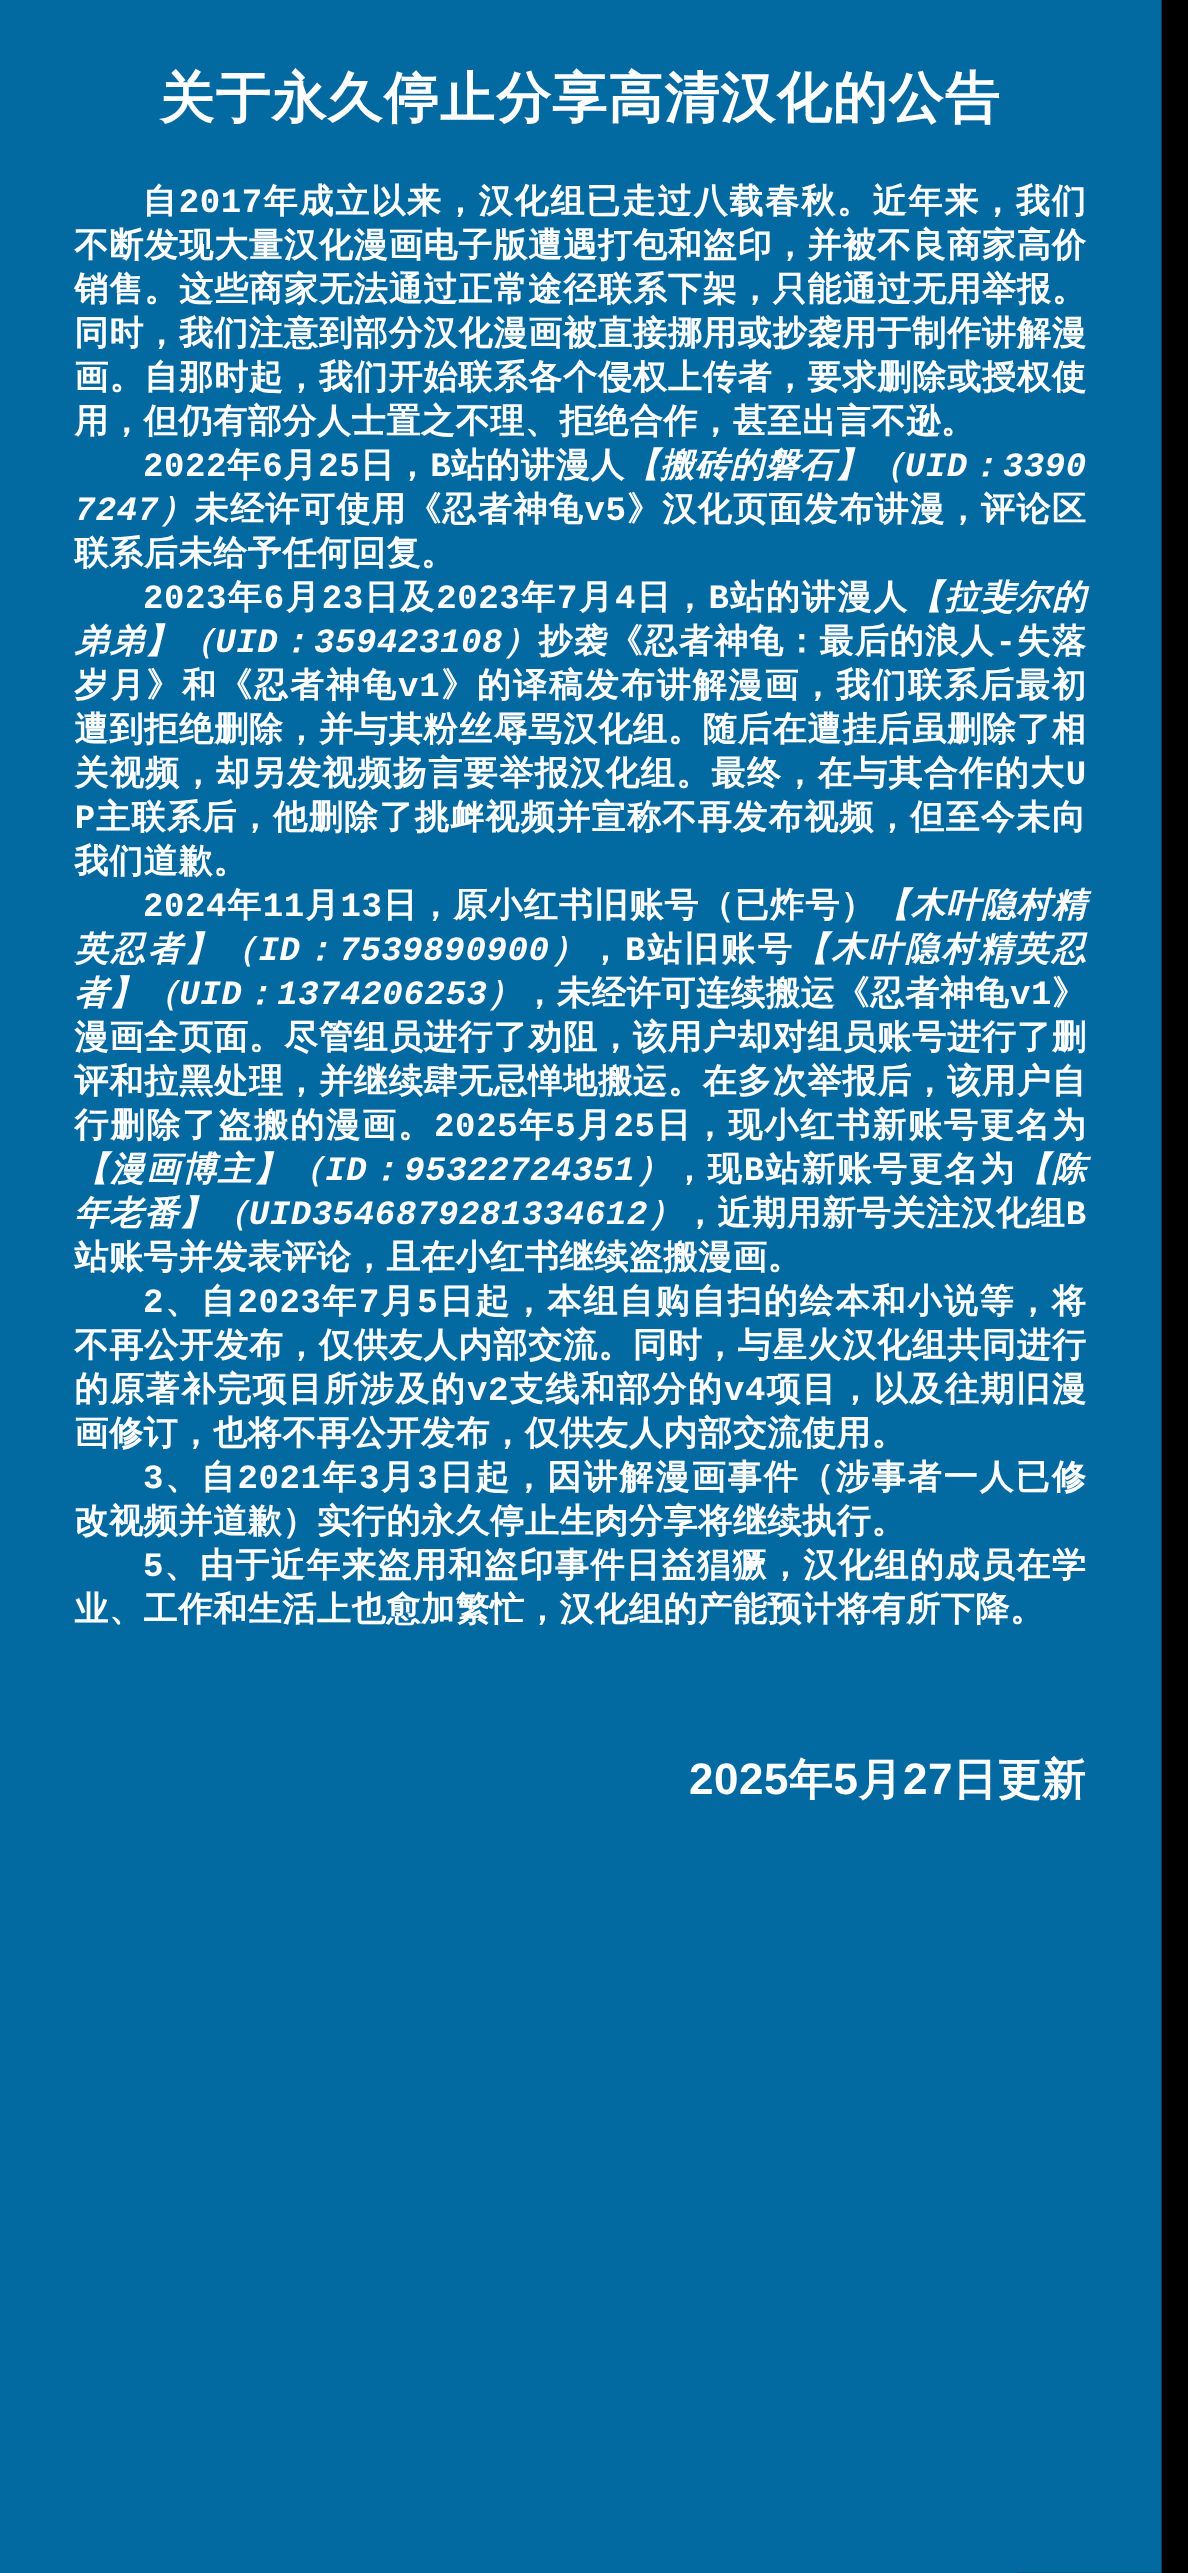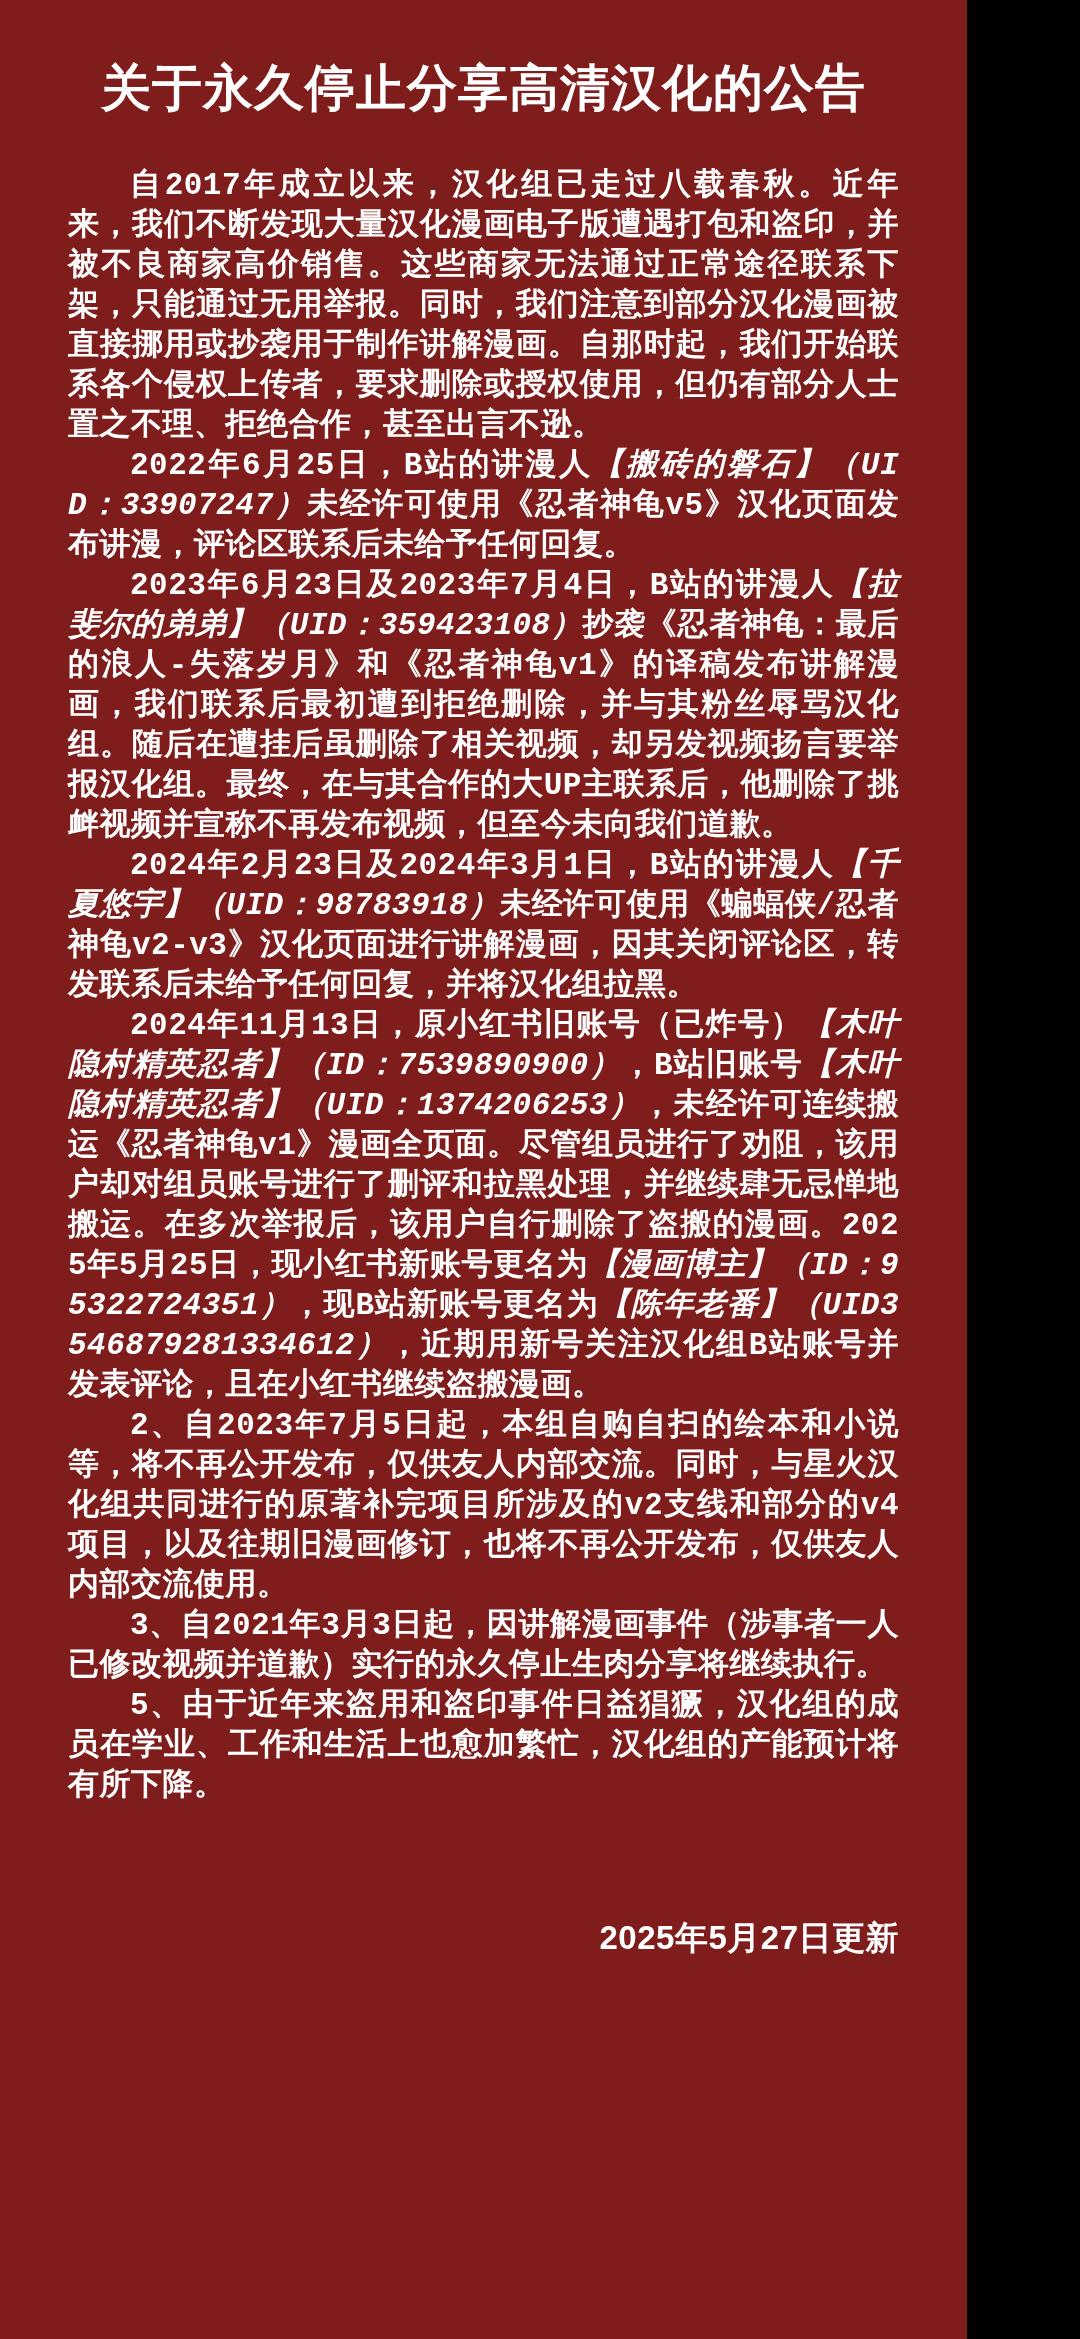--- a/index.html
+++ b/index.html
@@ -2,23 +2,23 @@
 <html><head>
 <meta charset="utf-8">
 <style>
   html, body {
     margin: 0;
     padding: 0;
     background: #000000;
   }
   .page {
     position: relative;
-    width: 967px;
+    width: 1056px;
     height: 2339px;
-    background: #7f1d1d;
+    background: #0369a1;
     color: #ffffff;
     font-family: "Liberation Sans", "DejaVu Sans", sans-serif;
     font-weight: 700;
     box-sizing: border-box;
     padding: 58px 68px 0 68px;
     overflow: hidden;
   }
   .title {
     margin: 0 0 48px 0;
     font-size: 50px;
@@ -36,35 +36,34 @@
     letter-spacing: 0.5px;
     word-break: break-all;
     font-family: Liberation Mono, monospace;
   }
   .body-text .em {
     font-style: italic;
     font-weight: 700;
   }
   .footer-note {
     margin-top: 112px;
-    font-size: 33px;
+    font-size: 40px;
     line-height: 40px;
     text-align: right;
     letter-spacing: 0.5px;
   }
 </style>
 </head>
 <body>
 
 <div class="page">
   <h1 class="title">关于永久停止分享高清汉化的公告</h1>
   <div class="body-text">
       <p class="para"><span>自2017年成立以来，汉化组已走过八载春秋。近年来，我们不断发现大量汉化漫画电子版遭遇打包和盗印，并被不良商家高价销售。这些商家无法通过正常途径联系下架，只能通过无用举报。同时，我们注意到部分汉化漫画被直接挪用或抄袭用于制作讲解漫画。自那时起，我们开始联系各个侵权上传者，要求删除或授权使用，但仍有部分人士置之不理、拒绝合作，甚至出言不逊。</span></p>
       <p class="para"><span>2022年6月25日，B站的讲漫人</span><span class="em">【搬砖的磐石】（UID：33907247）</span><span>未经许可使用《忍者神龟v5》汉化页面发布讲漫，评论区联系后未给予任何回复。</span></p>
       <p class="para"><span>2023年6月23日及2023年7月4日，B站的讲漫人</span><span class="em">【拉斐尔的弟弟】（UID：359423108）</span><span>抄袭《忍者神龟：最后的浪人-失落岁月》和《忍者神龟v1》的译稿发布讲解漫画，我们联系后最初遭到拒绝删除，并与其粉丝辱骂汉化组。随后在遭挂后虽删除了相关视频，却另发视频扬言要举报汉化组。最终，在与其合作的大UP主联系后，他删除了挑衅视频并宣称不再发布视频，但至今未向我们道歉。</span></p>
-      <p class="para"><span>2024年2月23日及2024年3月1日，B站的讲漫人</span><span class="em">【千夏悠宇】（UID：98783918）</span><span>未经许可使用《蝙蝠侠/忍者神龟v2-v3》汉化页面进行讲解漫画，因其关闭评论区，转发联系后未给予任何回复，并将汉化组拉黑。</span></p>
       <p class="para"><span>2024年11月13日，原小红书旧账号（已炸号）</span><span class="em">【木叶隐村精英忍者】（ID：7539890900）</span><span>，B站旧账号</span><span class="em">【木叶隐村精英忍者】（UID：1374206253）</span><span>，未经许可连续搬运《忍者神龟v1》漫画全页面。尽管组员进行了劝阻，该用户却对组员账号进行了删评和拉黑处理，并继续肆无忌惮地搬运。在多次举报后，该用户自行删除了盗搬的漫画。2025年5月25日，现小红书新账号更名为</span><span class="em">【漫画博主】（ID：95322724351）</span><span>，现B站新账号更名为</span><span class="em">【陈年老番】（UID3546879281334612）</span><span>，近期用新号关注汉化组B站账号并发表评论，且在小红书继续盗搬漫画。</span></p>
       <p class="para"><span>2、自2023年7月5日起，本组自购自扫的绘本和小说等，将不再公开发布，仅供友人内部交流。同时，与星火汉化组共同进行的原著补完项目所涉及的v2支线和部分的v4项目，以及往期旧漫画修订，也将不再公开发布，仅供友人内部交流使用。</span></p>
       <p class="para"><span>3、自2021年3月3日起，因讲解漫画事件（涉事者一人已修改视频并道歉）实行的永久停止生肉分享将继续执行。</span></p>
       <p class="para"><span>5、由于近年来盗用和盗印事件日益猖獗，汉化组的成员在学业、工作和生活上也愈加繁忙，汉化组的产能预计将有所下降。</span></p>
     </div>
   <div class="footer-note">2025年5月27日更新</div>
 </div>
 
 </body></html>

